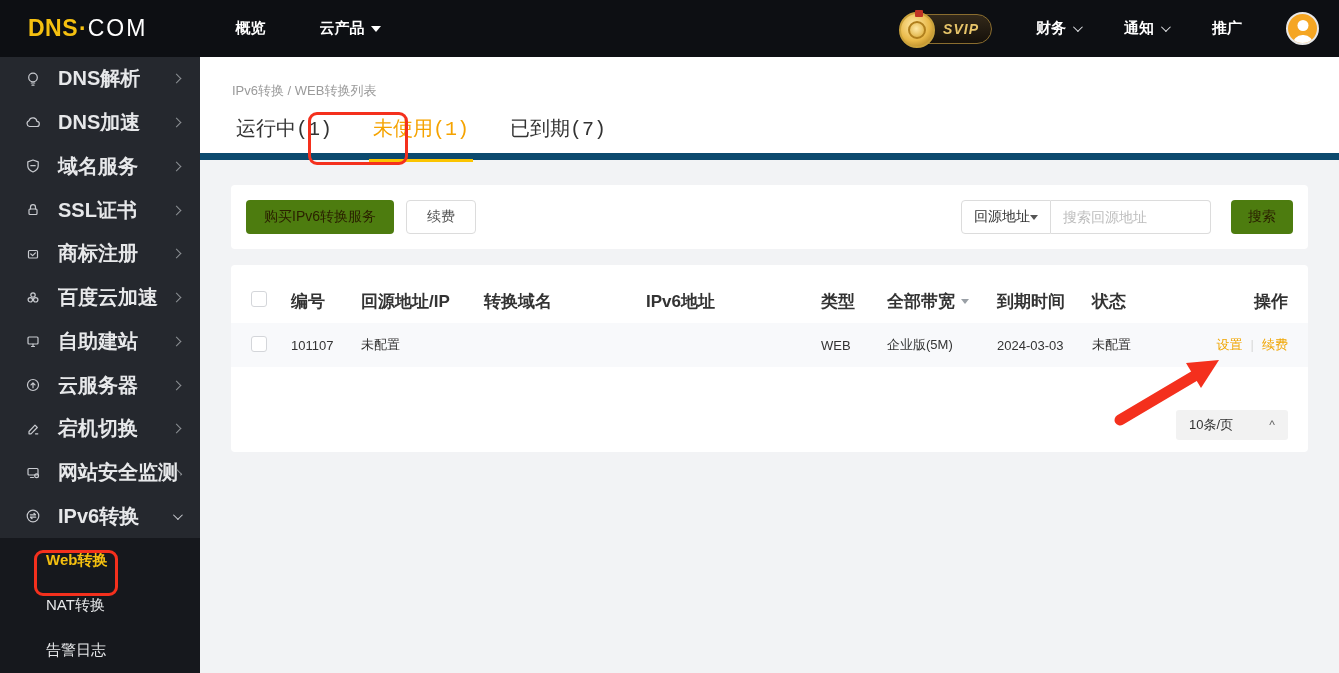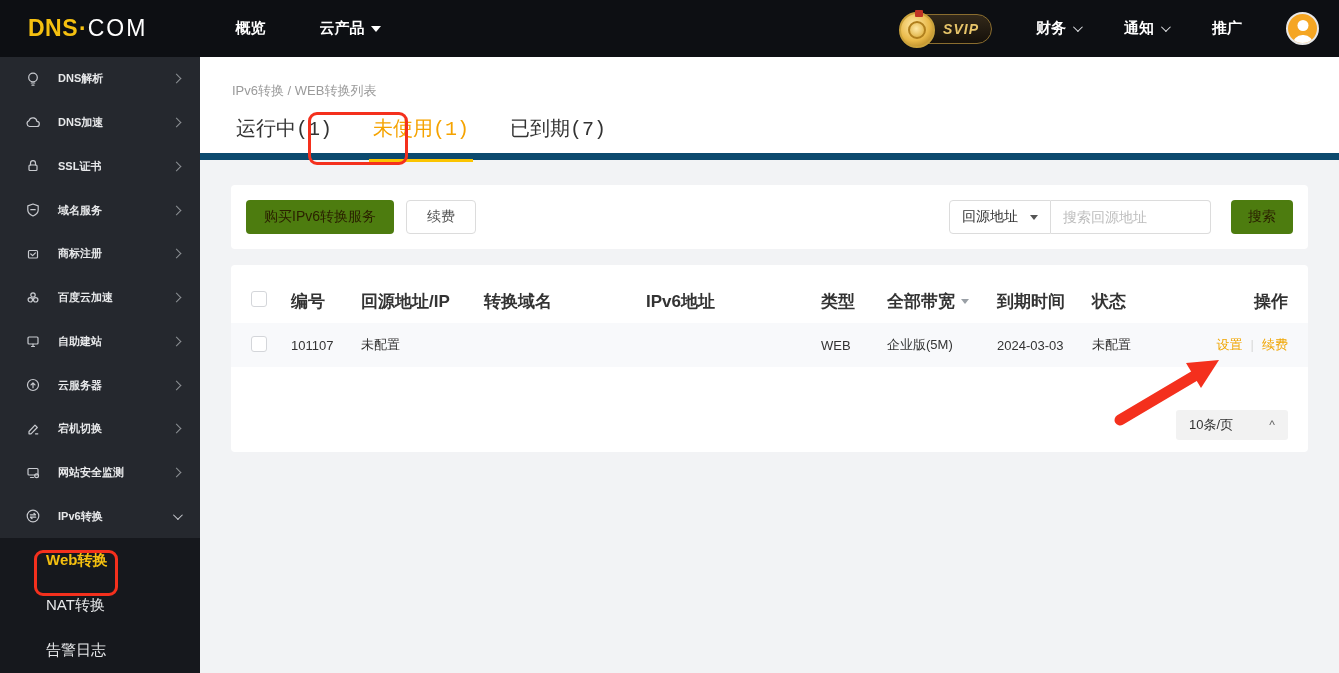--- a/index.html
+++ b/index.html
@@ -32,21 +32,21 @@
   .chev.down { transform:rotate(45deg) translateY(-2px); }
   .avatar { width:33px; height:33px; border-radius:50%; background:#f5a623; position:relative; overflow:hidden; border:2px solid #e8e8e8; cursor:pointer; }
   .av-head { position:absolute; left:50%; top:6px; transform:translateX(-50%); width:11px; height:11px; border-radius:50%; background:#fff; }
   .av-body { position:absolute; left:50%; bottom:-6px; transform:translateX(-50%); width:21px; height:14px; border-radius:10px 10px 0 0; background:#fff; }
 
   
   .sidebar { position:absolute; left:0; top:57px; width:200px; height:616px;
     background:#25282e; display:flex; flex-direction:column; }
   .sitem { height:45px; display:flex; align-items:center; padding:0 20px 0 24px; cursor:pointer; color:#e7e8ea; }
   .sitem .sicon { width:18px; height:18px; margin-right:16px; flex:none; display:flex; }
-  .sitem .slabel { font-size:11px; font-weight:700; flex:1; white-space:nowrap; }
+  .sitem .slabel { font-size:20px; font-weight:700; flex:1; white-space:nowrap; }
   .sitem .chevr { width:7px; height:7px; border-right:1.6px solid #8d9095; border-bottom:1.6px solid #8d9095; transform:rotate(-45deg); }
   .sitem .chevd { width:7px; height:7px; border-right:1.6px solid #c9cbd0; border-bottom:1.6px solid #c9cbd0; transform:rotate(45deg) translateY(-2px); }
   .submenu { background:#16181d; flex:1; display:flex; flex-direction:column; }
   .subitem { height:45px; display:flex; align-items:center; padding-left:46px; font-size:15px; color:#e7e8ea; cursor:pointer; white-space:nowrap; }
   .subitem.active { color:#f5c010; font-weight:700; }
   .sicon svg { stroke:#c9cbd0; stroke-width:1.2; fill:none; stroke-linecap:round; stroke-linejoin:round; }
 
   
   .main { position:absolute; left:200px; top:57px; width:1139px; height:616px; background:#f2f3f5; }
   .whitestrip { background:#fff; height:103px; border-bottom:7px solid #0c4a6e; }
@@ -54,21 +54,21 @@
   .tabs { display:flex; padding-left:32px; margin-top:15px; }
   .tab { font-size:20px; color:#333; margin-right:33px; padding:0 4px 17px 4px; border-bottom:3px solid transparent; cursor:pointer;font-family:Liberation Mono, monospace; }
   .tab.active { color:#f5a300; border-bottom-color:#fbc400; }
 
   .card { background:#fff; border-radius:4px; margin:0 31px; }
   .toolbar-card { margin-top:25px; height:64px; display:flex; align-items:center; padding:0 15px; }
   .btn { height:34px; border-radius:4px; font-size:14px; display:inline-flex; align-items:center; justify-content:center; cursor:pointer; }
   .btn-yellow { background:#4d7c0f; color:#2b2200; border:none; padding:0 18px; font-weight:400; }
   .btn-plain { background:#fff; color:#555; border:1px solid #dcdcdc; padding:0 20px; margin-left:12px; }
   .toolbar-right { margin-left:auto; display:flex; align-items:center; }
-  .filter-select { height:34px; border:1px solid #dcdcdc; border-radius:4px 0 0 4px; display:flex; align-items:center; gap:12px;
+  .filter-select { height:34px; border:1px solid #dcdcdc; border-radius:4px 0 0 4px; display:flex; align-items:center; gap:0;
     padding:0 12px; font-size:14px; color:#333; background:#fff; cursor:pointer;justify-content:space-between; }
   .filter-select .tri { width:0; height:0; border-left:4.5px solid transparent; border-right:4.5px solid transparent; border-top:5.5px solid #555; }
   .search-input { height:34px; width:160px; border:1px solid #dcdcdc; border-left:none; border-radius:0 4px 4px 0;
     padding:0 12px; font-size:14px; color:#333; outline:none; }
   .search-input::placeholder { color:#bdbdbd; }
   .btn-search { margin-left:20px; padding:0 17px;text-align:right; }
 
   .table-card { margin-top:16px; min-height:187px; padding:14px 0 12px 0; display:flex; flex-direction:column; }
   .trow { display:flex; align-items:center; padding:0 20px; }
   .thead { height:44px; font-size:17px; color:#333; font-weight:700; }
@@ -151,35 +151,35 @@
         <svg width="18" height="18">
           <path d="M5.5 12.5h7a2.6 2.6 0 0 0 .4-5.2 4 4 0 0 0-7.8-.6 3 3 0 0 0 .4 5.8z"></path>
         </svg>
       </span>
     <span class="slabel">DNS加速</span>
     <span class="chevr"></span>
   </div>
   <div class="sitem">
     <span class="sicon">
         <svg width="18" height="18">
+          <path d="M9 3l5.2 1.9v4.2c0 2.9-2.1 4.6-5.2 5.9-3.1-1.3-5.2-3-5.2-5.9V4.9z"></path>
+          <path d="M6.8 8.7h4.4"></path>
+        </svg>
+      </span>
+    <span class="slabel">域名服务</span>
+    <span class="chevr"></span>
+  </div>
+  <div class="sitem">
+    <span class="sicon">
+        <svg width="18" height="18">
           <rect x="5" y="8" width="8" height="5.5" rx="1"></rect>
           <path d="M6.5 8V6.2a2.5 2.5 0 0 1 5 0V8"></path>
         </svg>
       </span>
     <span class="slabel">SSL证书</span>
-    <span class="chevr"></span>
-  </div>
-  <div class="sitem">
-    <span class="sicon">
-        <svg width="18" height="18">
-          <path d="M9 3l5.2 1.9v4.2c0 2.9-2.1 4.6-5.2 5.9-3.1-1.3-5.2-3-5.2-5.9V4.9z"></path>
-          <path d="M6.8 8.7h4.4"></path>
-        </svg>
-      </span>
-    <span class="slabel">域名服务</span>
     <span class="chevr"></span>
   </div>
   <div class="sitem">
     <span class="sicon">
         <svg width="18" height="18">
           <rect x="4.5" y="5.5" width="9" height="7.5" rx="1"></rect>
           <path d="M6.8 9l1.8 1.6 2.8-2.8"></path>
         </svg>
       </span>
     <span class="slabel">商标注册</span>

